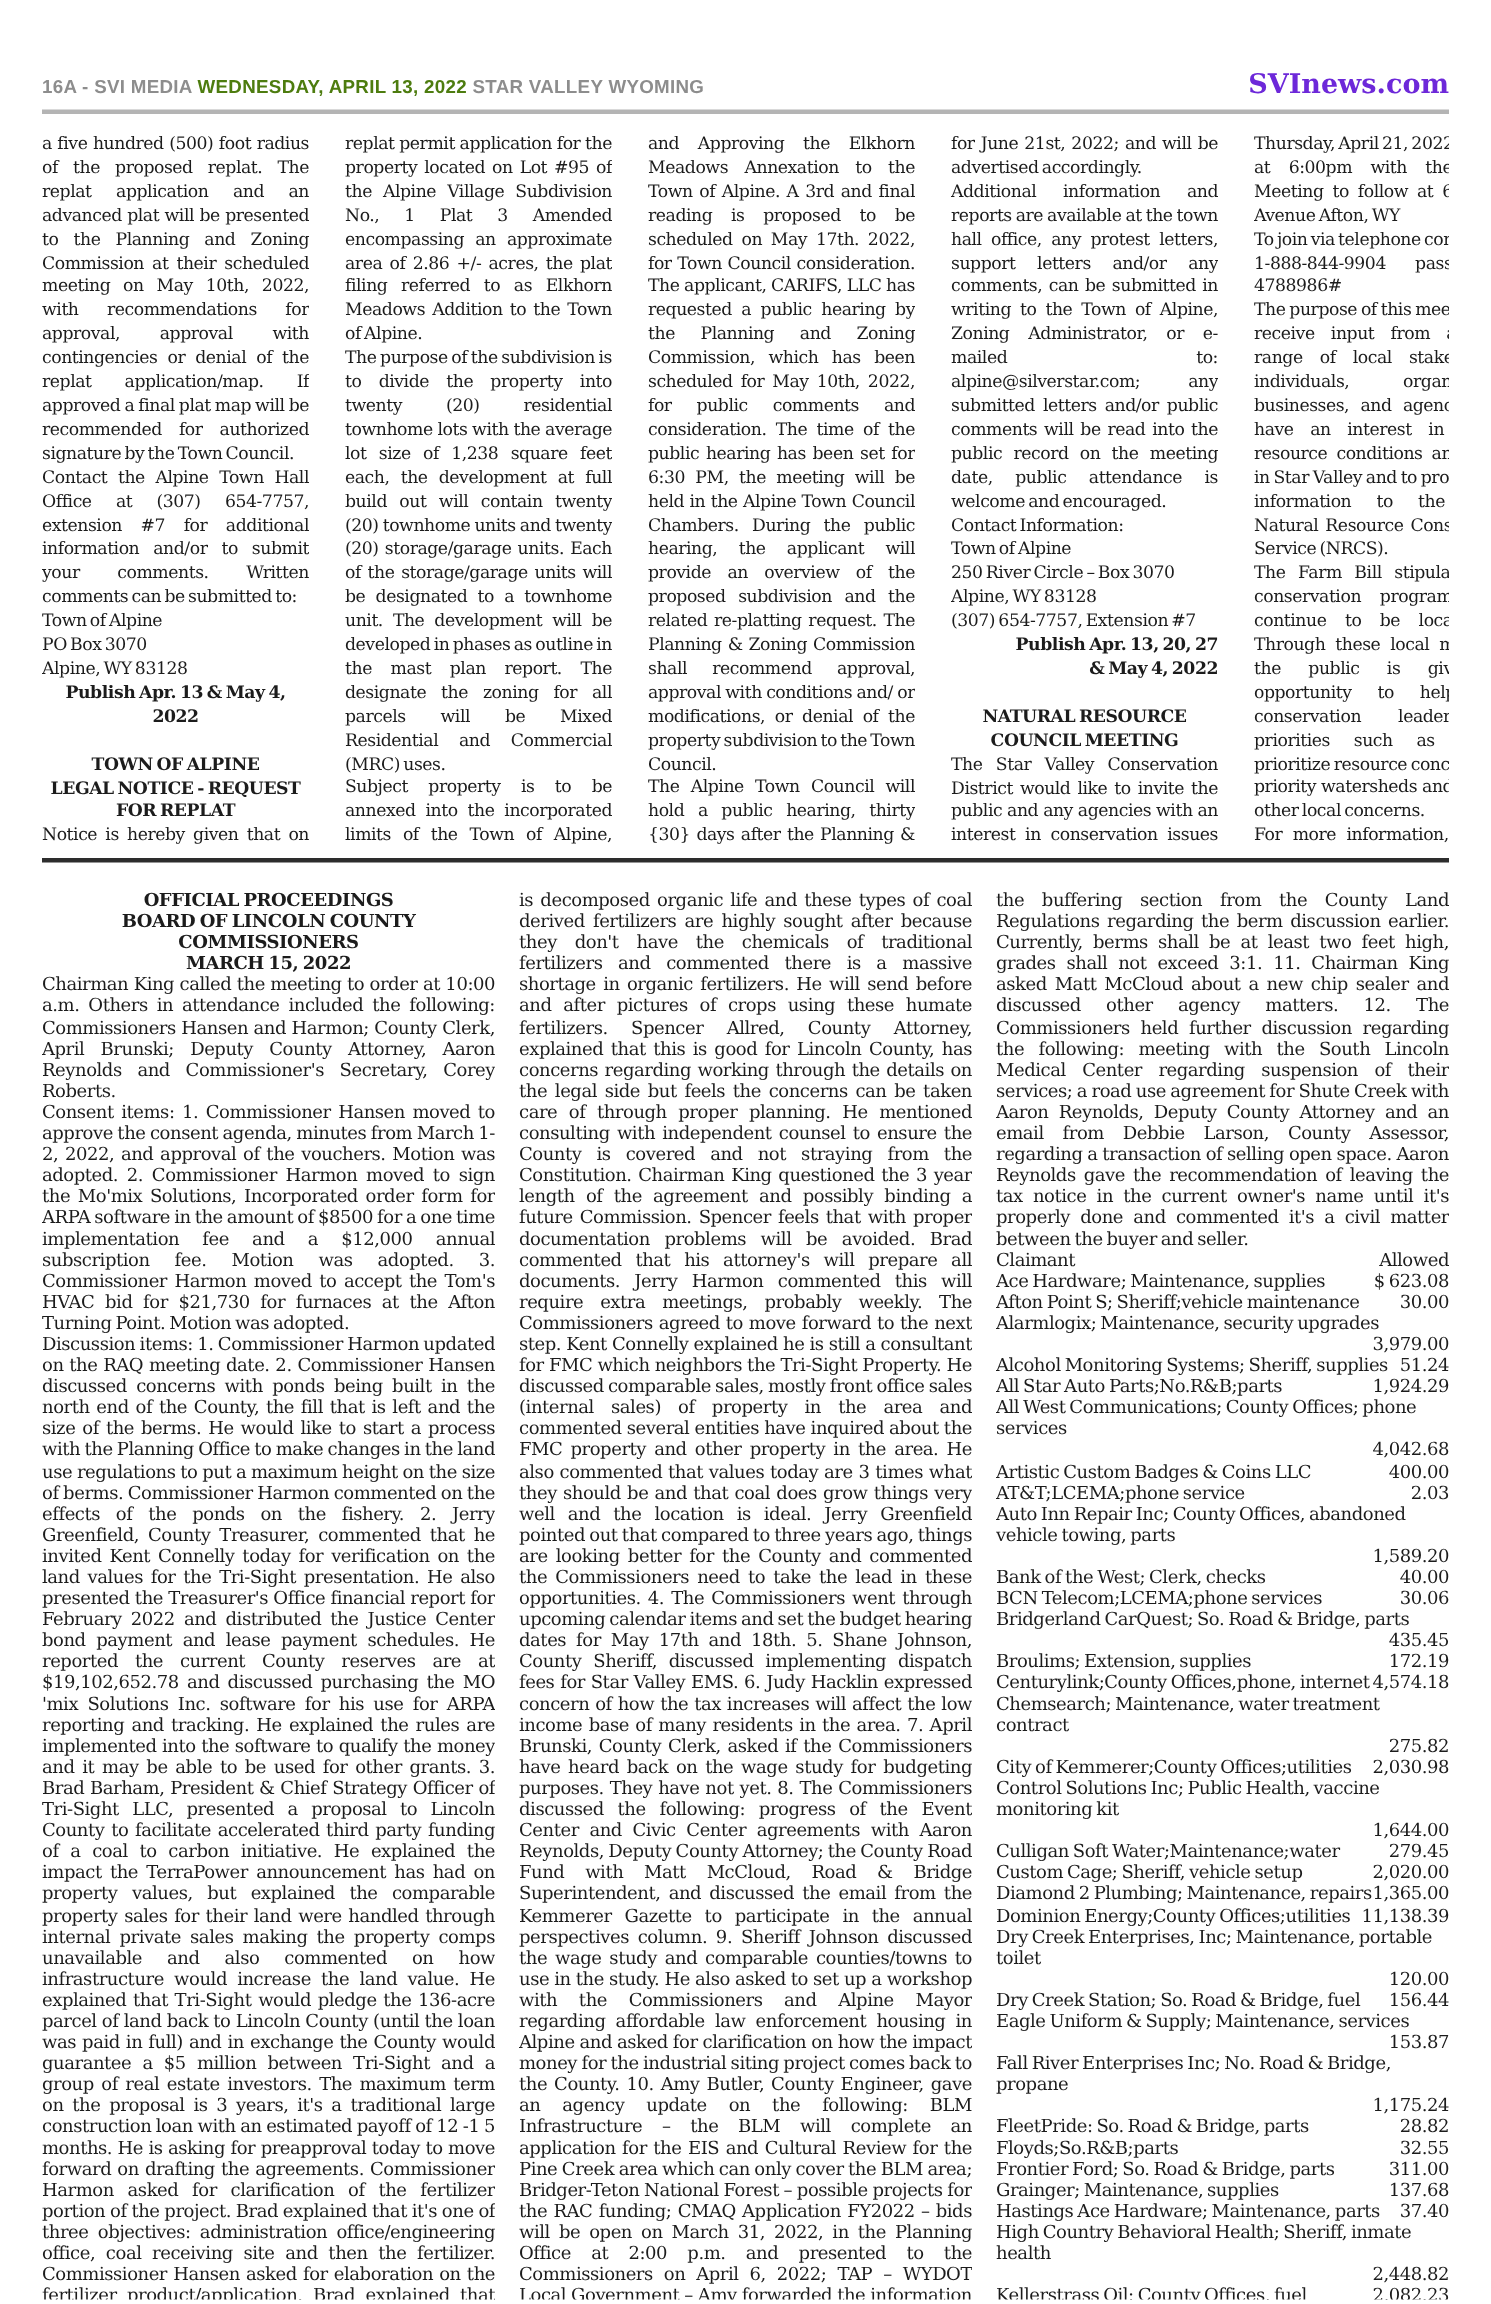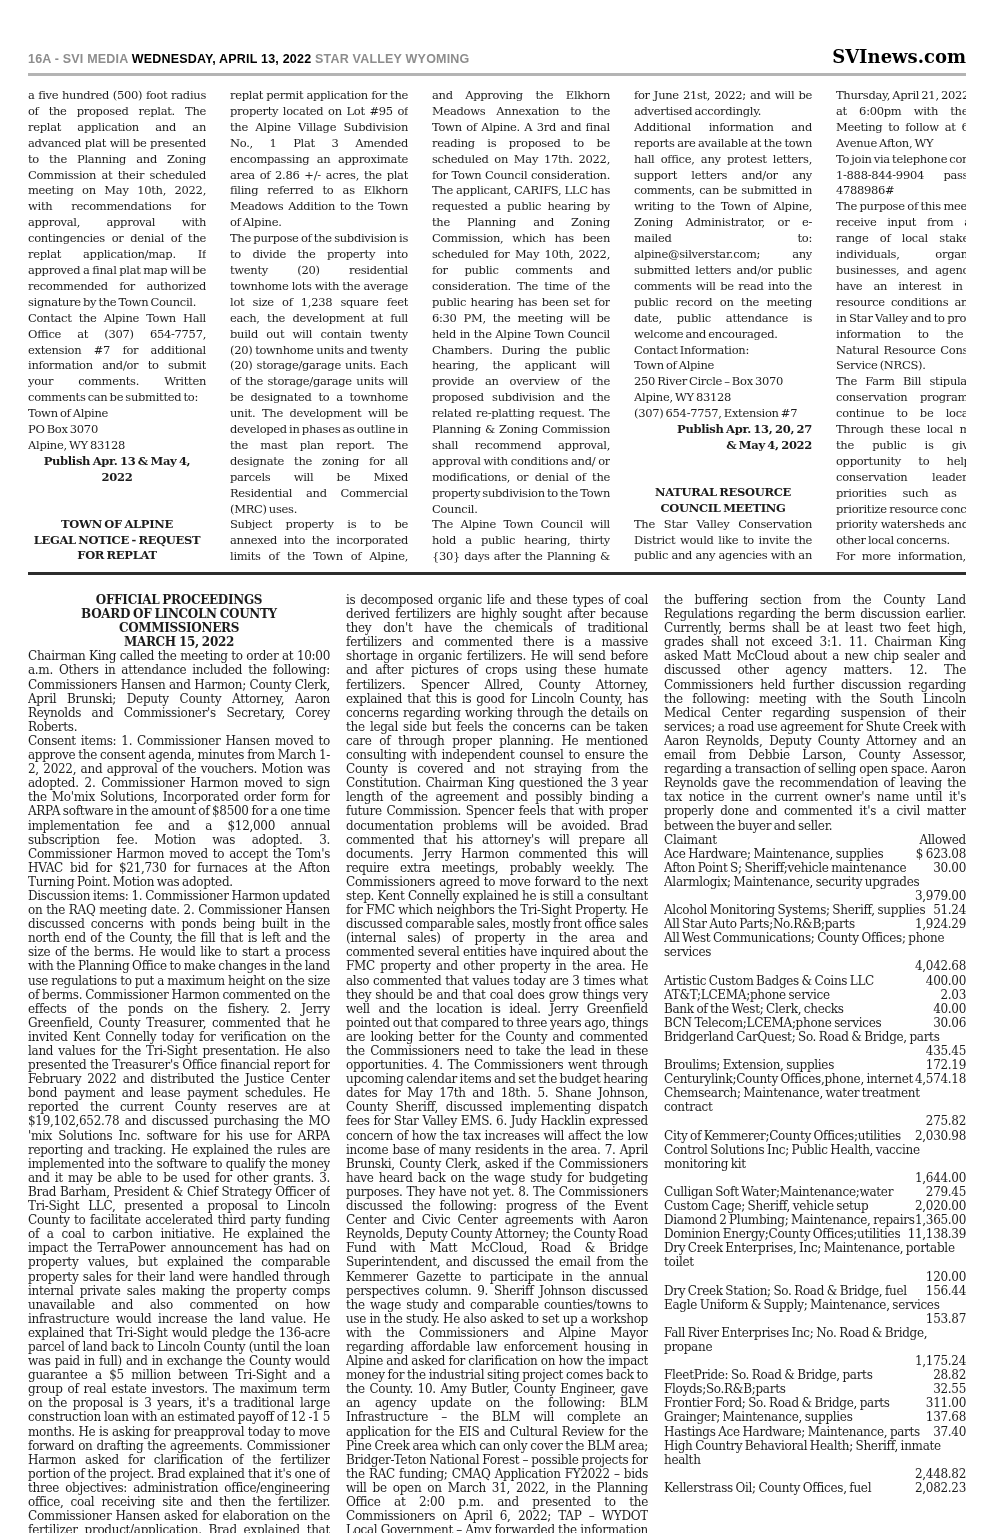--- a/index.html
+++ b/index.html
@@ -14,24 +14,24 @@
   
   .masthead {
     margin-top:46px;
     display:flex; justify-content:space-between; align-items:baseline;
   }
   .mast-left {
     font-family:"Liberation Sans", sans-serif;
     font-size:12.5px; font-weight:bold; letter-spacing:0.2px;
     color:#8d8d8d; white-space:nowrap;
   }
-  .mast-left .mast-black { color:#000000; }
+  .mast-left .mast-black { color:#4d7c0f; }
   .mast-site {
     font-family:"DejaVu Serif", serif;
-    font-size:18px; font-weight:bold; color:#000000;
+    font-size:18px; font-weight:bold; color:#6d28d9;
   }
   .rule-light { height:3px; background:#b4b4b4; margin-top:6px; }
   .rule-dark  { height:3px; background:#2d2d2d; margin-top:6px; }
 
   
   .top-cols {
     display:flex; gap:24px; margin-top:12px;
     height:478px; overflow:hidden;
     font-size:11.5px; line-height:15.9px;
     letter-spacing:-0.3px; word-spacing:-1.2px;
@@ -46,21 +46,21 @@
     letter-spacing:-0.3px; word-spacing:-0.9px;
   }
   .bottom-cols .bcol { flex:0 0 302px; width:302px; overflow:hidden; }
 
   
   .blk { margin:0; text-align:justify; }
   .blk.line { text-align:left; }
   .blk.head { text-align:center; font-weight:bold; }
   .blk.pub  { text-align:center; font-weight:bold; }
   .blk.pubr { text-align:right;  font-weight:bold; }
-  .blk.gap  { margin-top:31px; }
+  .blk.gap  { margin-top:16px; }
 
   
   .claim-row {
     display:flex; flex-wrap:wrap; justify-content:space-between;
     align-items:baseline;
   }
   .claim-row .cname { flex:0 1 auto; min-width:0; text-align:left; }
   .claim-row .camt  { flex:0 0 auto; margin-left:auto; white-space:nowrap; text-align:right; }
 </style>
 </head>
@@ -175,20 +175,24 @@
           </div>
           <div class="claim-row">
             <span class="cname">Artistic Custom Badges &amp; Coins LLC</span>
             <span class="camt">400.00</span>
           </div>
           <div class="claim-row">
             <span class="cname">AT&amp;T;LCEMA;phone service</span>
             <span class="camt">2.03</span>
           </div>
           <div class="claim-row">
+            <span class="cname">Auto Inn Repair Inc; County Offices, abandoned vehicle towing, parts</span>
+            <span class="camt">1,589.20</span>
+          </div>
+          <div class="claim-row">
             <span class="cname">Bank of the West; Clerk, checks</span>
             <span class="camt">40.00</span>
           </div>
           <div class="claim-row">
             <span class="cname">BCN Telecom;LCEMA;phone services</span>
             <span class="camt">30.06</span>
           </div>
           <div class="claim-row">
             <span class="cname">Bridgerland CarQuest; So. Road &amp; Bridge, parts</span>
             <span class="camt">435.45</span>

